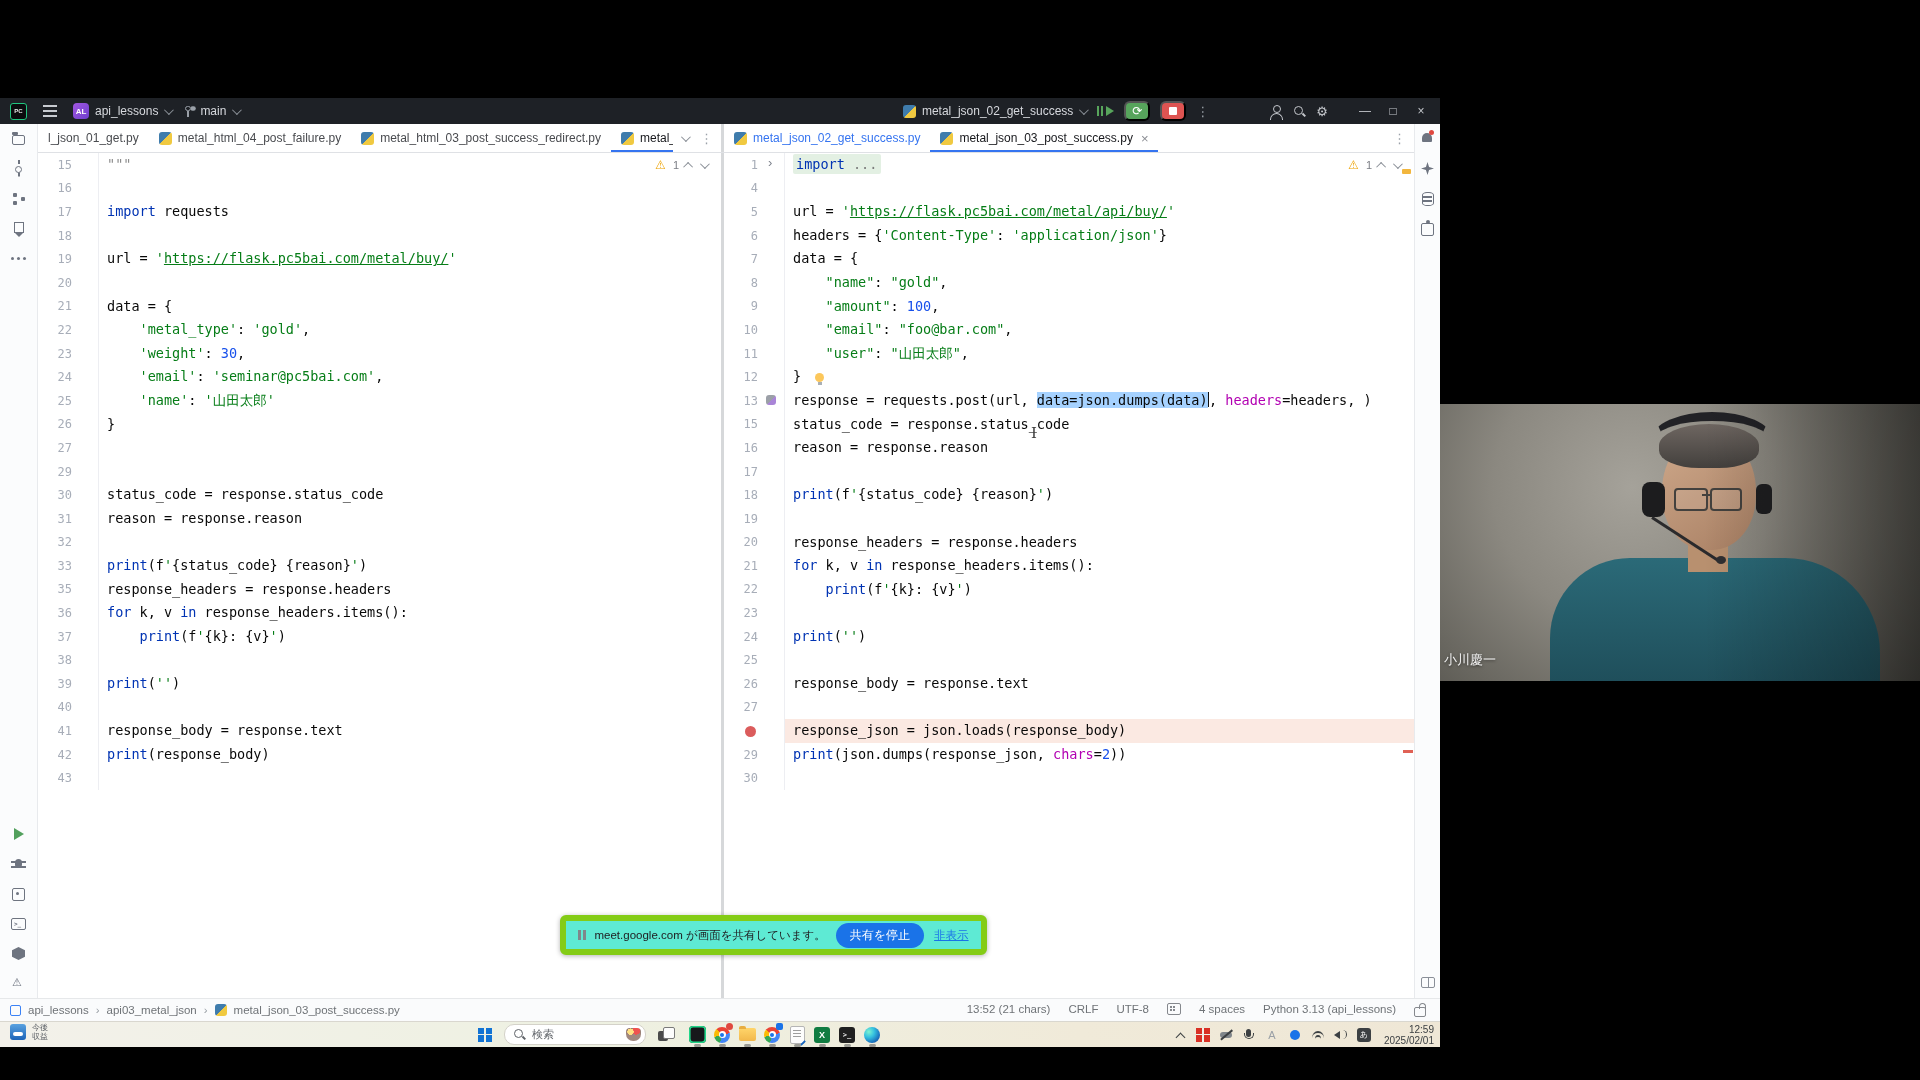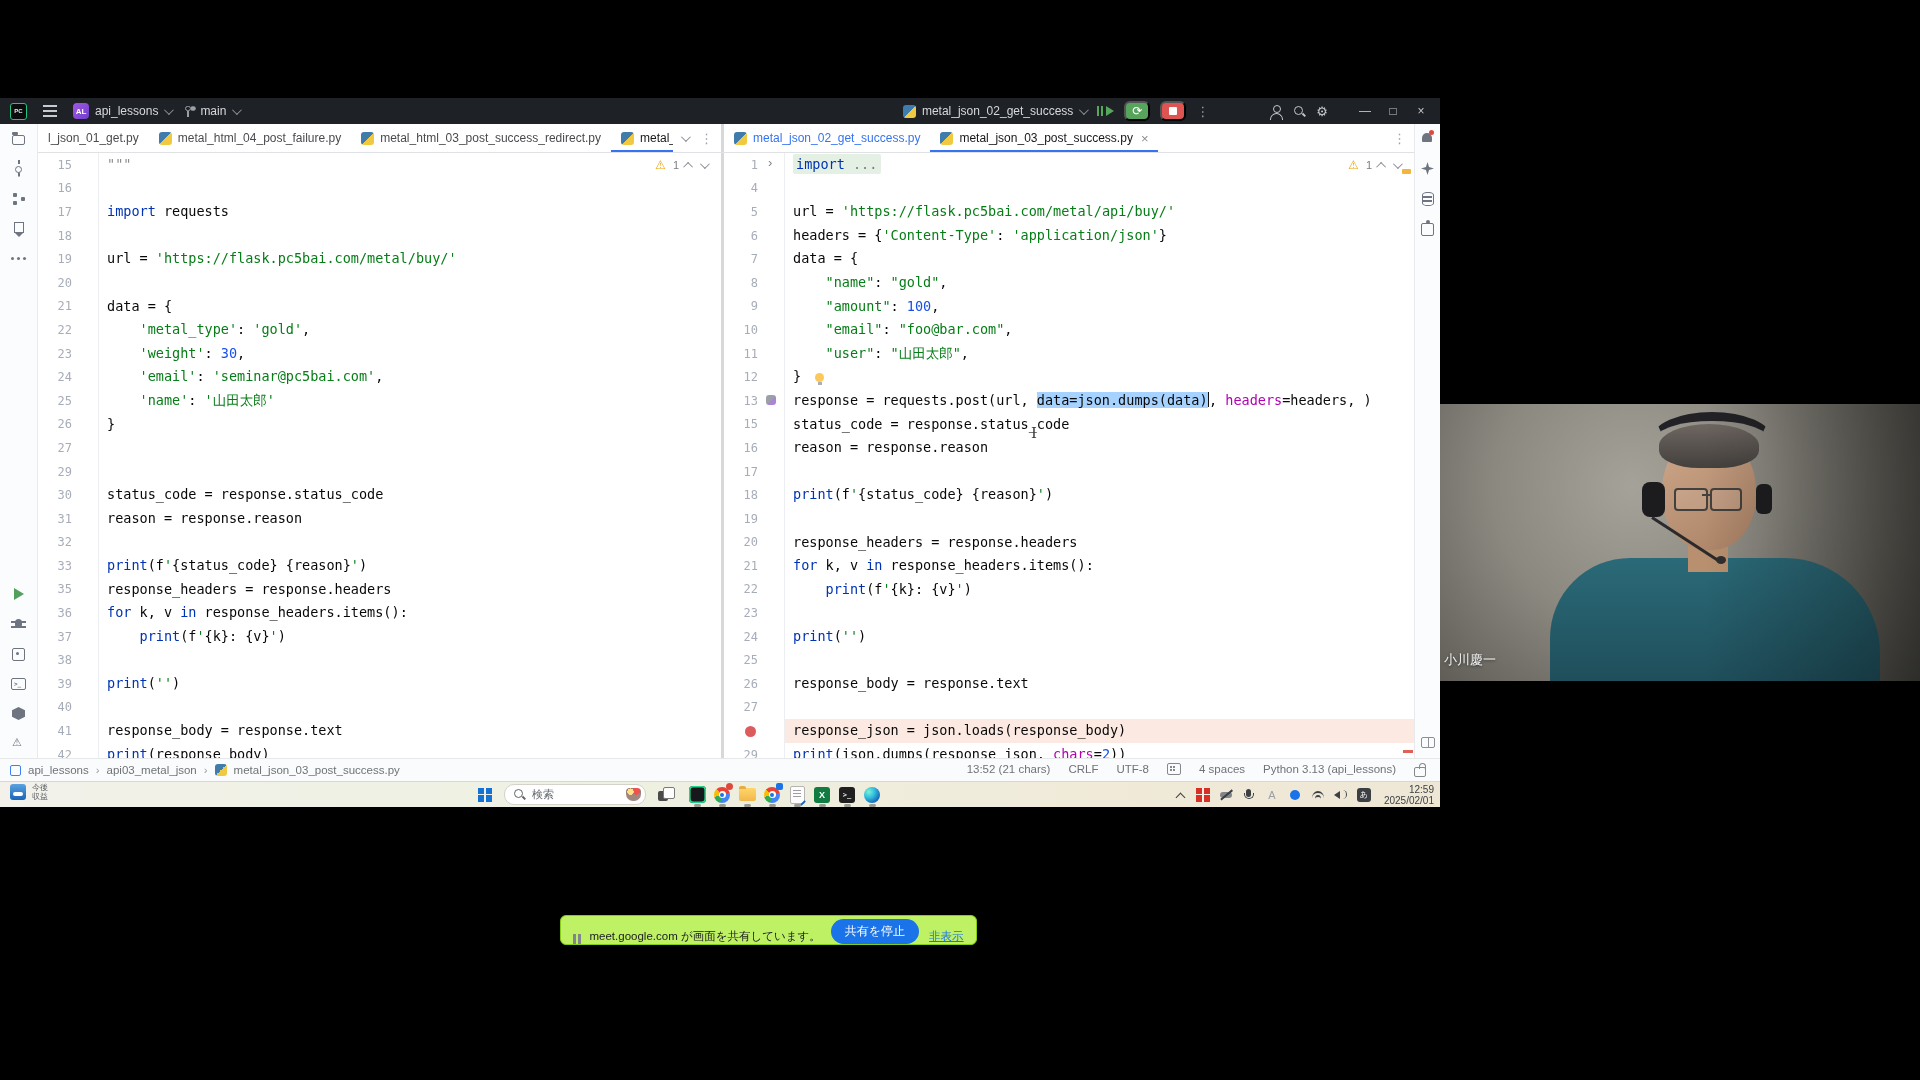--- a/index.html
+++ b/index.html
@@ -1,20 +1,20 @@
 <!DOCTYPE html>
 <html><head>
 <meta charset="utf-8">
 <style>
   html,body{margin:0;padding:0;background:#000;}
   .stage{position:relative;width:1920px;height:1080px;background:#000;overflow:hidden;
          font-family:"Liberation Sans",sans-serif;-webkit-font-smoothing:antialiased;}
 
   
-  .desktop{position:absolute;left:0;top:98px;width:1440px;height:709px;display:flex;flex-direction:column;background:#fff;}
+  .desktop{position:absolute;left:0;top:98px;width:1440px;height:949px;display:flex;flex-direction:column;background:#fff;}
 
   
   .titlebar{height:26px;flex:none;background:#1e2126;display:flex;align-items:center;padding:0 10px;gap:12px;color:#d6d8dd;font-size:12px;}
   .pcx{width:15px;height:15px;flex:none;background:#0b0c0e;border:1.5px solid #21c57f;border-radius:3px;color:#e8e8e8;font-size:6px;font-weight:bold;display:flex;align-items:center;justify-content:center;}
   .burger{width:14px;height:2px;background:#c7cad0;box-shadow:0 5px 0 #c7cad0,0 -5px 0 #c7cad0;margin:0 4px;}
   .albadge{width:16px;height:16px;border-radius:4px;background:linear-gradient(135deg,#a257e0,#6f3fd0);color:#fff;font-size:8px;font-weight:700;display:flex;align-items:center;justify-content:center;}
   .tb-group{display:flex;align-items:center;gap:6px;}
   .chev{width:6px;height:6px;border-right:1.5px solid #8a8f97;border-bottom:1.5px solid #8a8f97;transform:rotate(45deg) translateY(-2px);display:inline-block;}
   .bricon{position:relative;width:11px;height:13px;display:inline-block;}
   .bricon::before{content:'';position:absolute;left:2px;top:1px;width:3.5px;height:3.5px;border:1.4px solid #9aa0a8;border-radius:50%;box-shadow:5px 0 0 -0.2px #9aa0a8;}
@@ -68,21 +68,21 @@
   .crow.hl-caret{background:#f2f5fa;}
   .ln{width:34px;flex:none;text-align:right;padding-right:4px;color:#a7adb8;font-family:"DejaVu Sans Mono",monospace;font-size:12px;}
   .ln.bp{display:flex;align-items:center;justify-content:flex-end;}
   .ln.bp::before{content:'';width:11px;height:11px;border-radius:50%;background:#db5c5c;margin-right:2px;}
   .gic{width:22px;flex:none;height:100%;border-right:1px solid #edeef2;position:relative;}
   .gic.fold::before{content:'›';position:absolute;left:6px;top:2px;color:#7d828c;font-size:13px;}
   .gic.aiic::before{content:'';position:absolute;left:4px;top:6px;width:10px;height:10px;border-radius:3px;background:linear-gradient(135deg,#8a8f98 55%,#9a6fd0 55%);opacity:.85;}
   .ct{flex:1;min-width:0;padding-left:8px;white-space:pre;font-family:"DejaVu Sans Mono",monospace;font-size:13.5px;line-height:23.6px;color:#080808;}
   .crow.hl-bp .ct{background:#fbe9e2;}
   .sk{color:#0033b3;}.ss{color:#067d17;}.sn{color:#1750eb;}.sa{color:#b200b2;}
-  .sg{color:#8c8c8c;}.su{color:#067d17;}
+  .sg{color:#8c8c8c;}.su{color:#067d17;text-decoration:underline;}
   .sx{background:#a6d2ff;}
   .scr{display:inline-block;width:1.5px;height:15px;background:#101010;vertical-align:-2px;}
   .sfk{color:#0033b3;background:#e3f0e3;padding:2px 0 2px 3px;border-radius:2px 0 0 2px;}
   .sfg{color:#7d7d7d;background:#e3f0e3;padding:2px 4px 2px 0;border-radius:0 2px 2px 0;}
   .bulb{display:inline-block;width:9px;height:9px;border-radius:50%;background:#fcc75b;margin-left:6px;position:relative;top:1px;}
   .bulb::after{content:'';position:absolute;left:2.5px;top:9px;width:4px;height:2.5px;background:#aab0b6;}
   .insp{position:absolute;top:5px;right:10px;display:flex;align-items:center;gap:7px;color:#7b7e85;font-size:11px;background:rgba(255,255,255,.85);padding:1px 4px;border-radius:4px;}
   .insp .warn{color:#eda200;font-size:12px;line-height:1;}
   .insp .chev.up{transform:rotate(-135deg) translateY(-2px);}
   .stripe-warn{position:absolute;right:3px;top:16px;width:9px;height:5px;background:#f2b63d;border-radius:1px;}
@@ -125,21 +125,21 @@
   .crumbs{display:flex;align-items:center;gap:7px;}
   .crumb-proj{width:9px;height:9px;border:1.5px solid #3b82f6;border-radius:2px;display:inline-block;}
   .csep{color:#9aa0a6;}
   .sb-right{margin-left:auto;display:flex;gap:18px;}
   .sb-grid{width:12px;height:10px;border:1.3px solid #85888d;border-radius:2px;position:relative;}
   .sb-grid::before{content:'';position:absolute;left:2px;top:2px;width:2px;height:2px;background:#85888d;box-shadow:3px 0 0 #85888d,0 3px 0 #85888d,3px 3px 0 #85888d;}
   .sb-lock{width:10px;height:8px;border:1.4px solid #85888d;border-radius:2px;position:relative;margin-top:4px;}
   .sb-lock::before{content:'';position:absolute;left:4px;top:-5px;width:5px;height:5px;border:1.4px solid #85888d;border-bottom:none;border-radius:4px 4px 0 0;}
 
   
-  .meetbar{position:absolute;left:560px;top:915px;height:28px;background:#bef264;border:1px solid #84cc16;border-radius:6px;box-shadow:0 1px 5px rgba(0,0,0,.3);display:flex;align-items:flex-end;gap:10px;padding:0 12px;z-index:50;}
+  .meetbar{position:absolute;left:560px;top:915px;height:28px;background:#5eead4;border:6px solid #84cc16;border-radius:6px;box-shadow:0 1px 5px rgba(0,0,0,.3);display:flex;align-items:center;gap:10px;padding:0 12px;z-index:50;}
   .pausebars{width:2.5px;height:10px;background:#80868b;box-shadow:5px 0 0 #80868b;margin-right:4px;}
   .meettext{font-size:11.5px;color:#202124;}
   .meetstop{background:#1a73e8;color:#fff;font-size:12px;padding:4px 14px;border-radius:14px;border:none;}
   .meethide{color:#1a73e8;font-size:11.5px;text-decoration:underline;}
 
   
   .taskbar{height:25px;flex:none;position:relative;background:linear-gradient(90deg,#f3f1ea 0%,#eef1e2 40%,#f0ead9 75%,#efe7d6 100%);border-top:1px solid #d9d7cf;display:flex;align-items:center;}
   .weather{position:absolute;left:10px;top:1px;display:flex;align-items:center;gap:6px;}
   .weather .wic{width:16px;height:16px;border-radius:3px;background:linear-gradient(#5aa2e0,#1c64b8);position:relative;}
   .weather .wic::before{content:'';position:absolute;left:3px;top:8px;width:10px;height:4px;background:#fff;border-radius:2px;}

